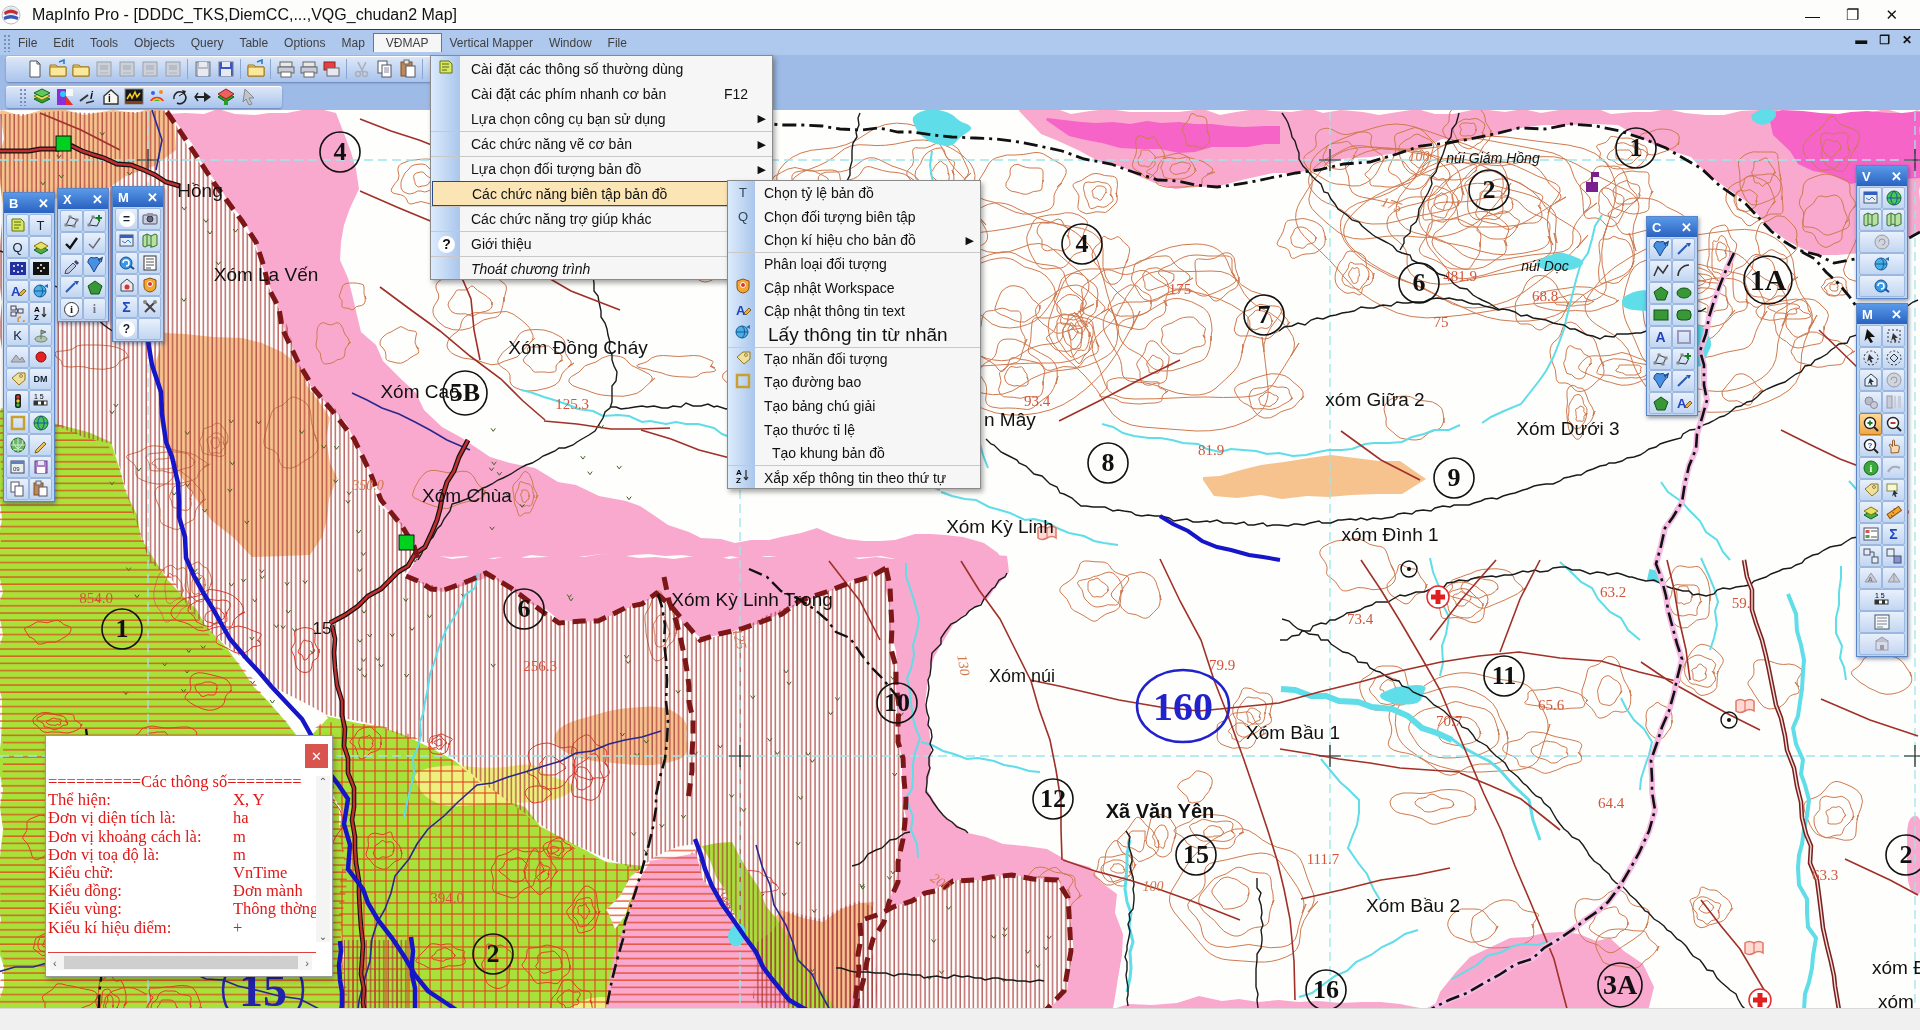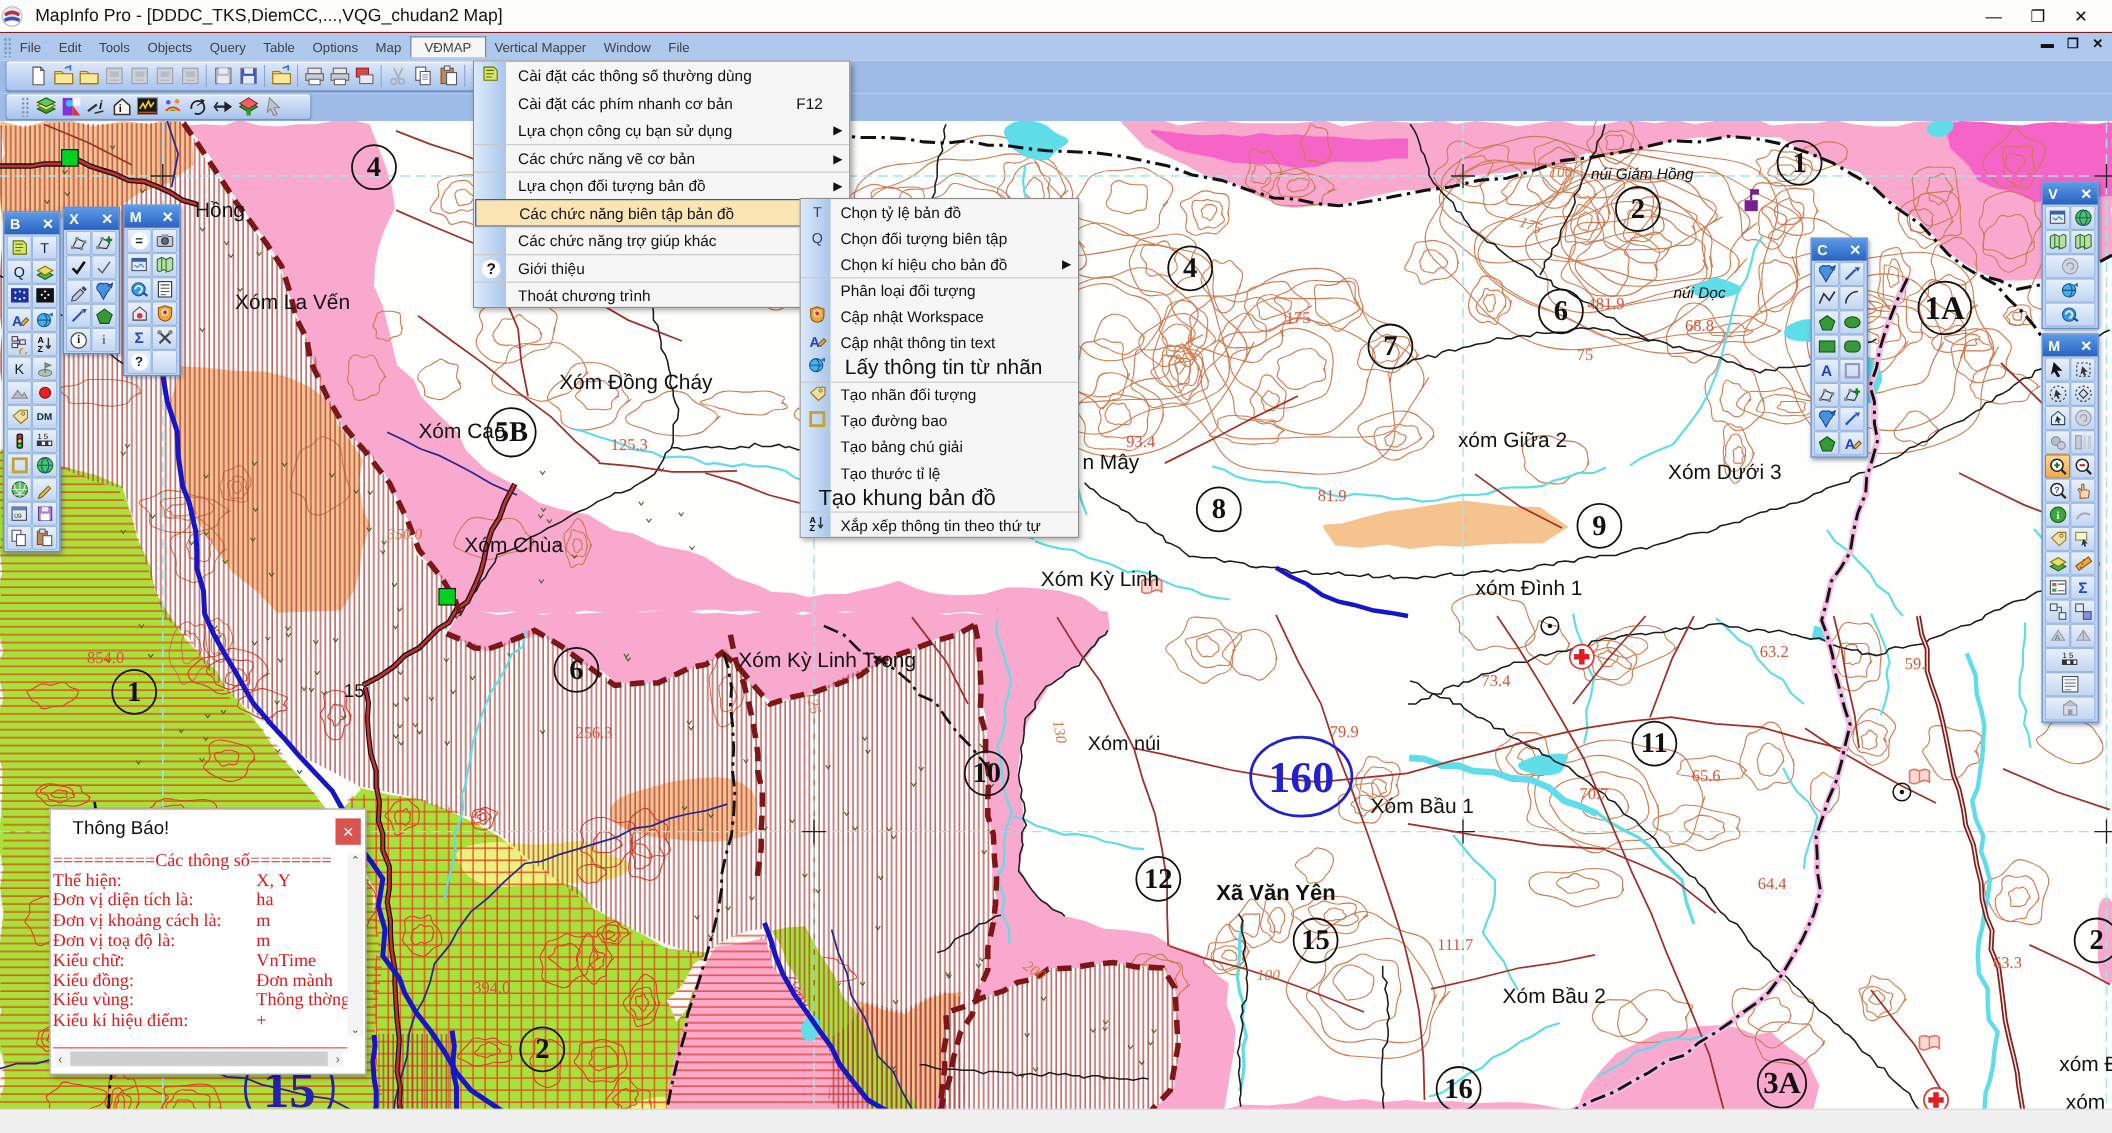--- a/index.html
+++ b/index.html
@@ -1717,21 +1717,21 @@
           </svg></span>Cài đặt các thông số thường dùng</div>
       <div class="mitem" style="">Cài đặt các phím nhanh cơ bản<span class="sc">F12</span></div>
       <div class="mitem" style="">Lựa chọn công cụ bạn sử dụng<span class="arr">▶</span></div>
       <div class="mitem" style="border-top:1px solid #c8c8c8;">Các chức năng vẽ cơ bản<span class="arr">▶</span></div>
       <div class="mitem" style="border-top:1px solid #c8c8c8;">Lựa chọn đối tượng bản đồ<span class="arr">▶</span></div>
       <div class="mitem" style="padding:0">
         <div class="mhl" style="left:1px;right:1px">Các chức năng biên tập bản đồ<span class="arr" style="position:absolute;right:6px">▶</span></div>
       </div>
       <div class="mitem" style="border-top:1px solid #c8c8c8;">Các chức năng trợ giúp khác<span class="arr">▶</span></div>
       <div class="mitem" style="border-top:1px solid #c8c8c8;"><span class="ic" style="font-weight:bold;background:#fff;border-radius:50%;width:17px;height:17px;left:7px;display:inline-flex;align-items:center;justify-content:center">?</span>Giới thiệu</div>
-      <div class="mitem" style="border-top:1px solid #c8c8c8;">Thoát chương trình</div>
+      <div class="mitem" style="border-top:1px solid #c8c8c8;font-style:italic;">Thoát chương trình</div>
     </div>
     <div class="menupanel" style="left:727px;top:180px;width:254px;height:309px">
       <div class="strip" style="width:27px"></div>
       <div class="mitem" style="height:23.7px;padding-left:36px;font-size:14px"><span class="ic" style="font-size:13px;color:#345">T</span>Chọn tỷ lệ bản đồ</div>
       <div class="mitem" style="height:23.7px;padding-left:36px;font-size:14px"><span class="ic" style="font-size:13px;color:#345">Q</span>Chọn đối tượng biên tập</div>
       <div class="mitem" style="height:23.7px;padding-left:36px;font-size:14px">Chọn kí hiệu cho bản đồ<span class="arr">▶</span></div>
       <div class="mitem" style="border-top:1px solid #c8c8c8;height:23.7px;padding-left:36px;font-size:14px">Phân loại đối tượng</div>
       <div class="mitem" style="height:23.7px;padding-left:36px;font-size:14px"><span class="ic"><svg width="18" height="18" viewBox="0 0 18 18">
             <path d="M9 2 l6 2 v6 q0 5 -6 6 q-6 -1 -6 -6 v-6Z" fill="#f0a830" stroke="#905010"></path>
             <circle cx="9" cy="8" r="2.5" fill="#e03030" stroke="#fff"></circle>
@@ -1747,29 +1747,28 @@
           </svg></span>Lấy thông tin từ nhãn</div>
       <div class="mitem" style="border-top:1px solid #c8c8c8;height:23.7px;padding-left:36px;font-size:14px"><span class="ic"><svg width="18" height="18" viewBox="0 0 18 18">
             <path d="M3 8 l6 -5 7 0 0 7 -6 5Z" fill="#f0e0a0" stroke="#907820"></path>
             <circle cx="12" cy="6" r="1.4" fill="#fff" stroke="#907820"></circle>
           </svg></span>Tạo nhãn đối tượng</div>
       <div class="mitem" style="height:23.7px;padding-left:36px;font-size:14px"><span class="ic"><svg width="18" height="18" viewBox="0 0 18 18">
             <rect x="3" y="3" width="12" height="12" fill="none" stroke="#c8a030" stroke-width="2.5"></rect>
           </svg></span>Tạo đường bao</div>
       <div class="mitem" style="height:23.7px;padding-left:36px;font-size:14px">Tạo bảng chú giải</div>
       <div class="mitem" style="height:23.7px;padding-left:36px;font-size:14px">Tạo thước tỉ lệ</div>
-      <div class="mitem" style="height:23.7px;padding-left:16px;font-size:20px">Tạo khung bản đồ</div>
+      <div class="mitem" style="height:23.7px;padding-left:44px;font-size:14px">Tạo khung bản đồ</div>
       <div class="mitem" style="border-top:1px solid #c8c8c8;height:23.7px;padding-left:36px;font-size:14px"><span class="ic"><svg width="18" height="18" viewBox="0 0 18 18">
             <text x="2" y="8" font-size="8" font-weight="bold">A</text>
             <text x="2" y="16" font-size="8" font-weight="bold">Z</text>
             <path d="M12 3 v10 M12 13 l-2 -3 M12 13 l2 -3" stroke="#333" stroke-width="1.3" fill="none"></path>
           </svg></span>Xắp xếp thông tin theo thứ tự</div>
     </div>
 <div id="dlg">
-      <div class="dt">Thông Báo!</div>
       <div class="dx">✕</div>
       <div class="body"><div style="position:relative;height:18.2px;overflow:hidden"><span>==========Các thông số========</span></div><div style="position:relative;height:18.2px"><span>Thể hiện:</span><span style="position:absolute;left:185px">X, Y</span></div><div style="position:relative;height:18.2px"><span>Đơn vị diện tích là:</span><span style="position:absolute;left:185px">ha</span></div><div style="position:relative;height:18.2px"><span>Đơn vị khoảng cách là:</span><span style="position:absolute;left:185px">m</span></div><div style="position:relative;height:18.2px"><span>Đơn vị toạ độ là:</span><span style="position:absolute;left:185px">m</span></div><div style="position:relative;height:18.2px"><span>Kiểu chữ:</span><span style="position:absolute;left:185px">VnTime</span></div><div style="position:relative;height:18.2px"><span>Kiểu đồng:</span><span style="position:absolute;left:185px">Đơn mành</span></div><div style="position:relative;height:18.2px"><span>Kiểu vùng:</span><span style="position:absolute;left:185px">Thông thờng</span></div><div style="position:relative;height:18.2px"><span>Kiểu kí hiệu điểm:</span><span style="position:absolute;left:185px">+</span></div><div style="position:relative;height:18.2px;overflow:hidden"><span>______________________________________________</span></div></div>
       <div class="vsb">
         <span>⌃</span>
         <span>⌄</span>
       </div>
       <div class="hsb">
         <span style="margin:0 3px">‹</span>
         <div class="thumb"></div>
         <span style="margin:0 3px">›</span>

